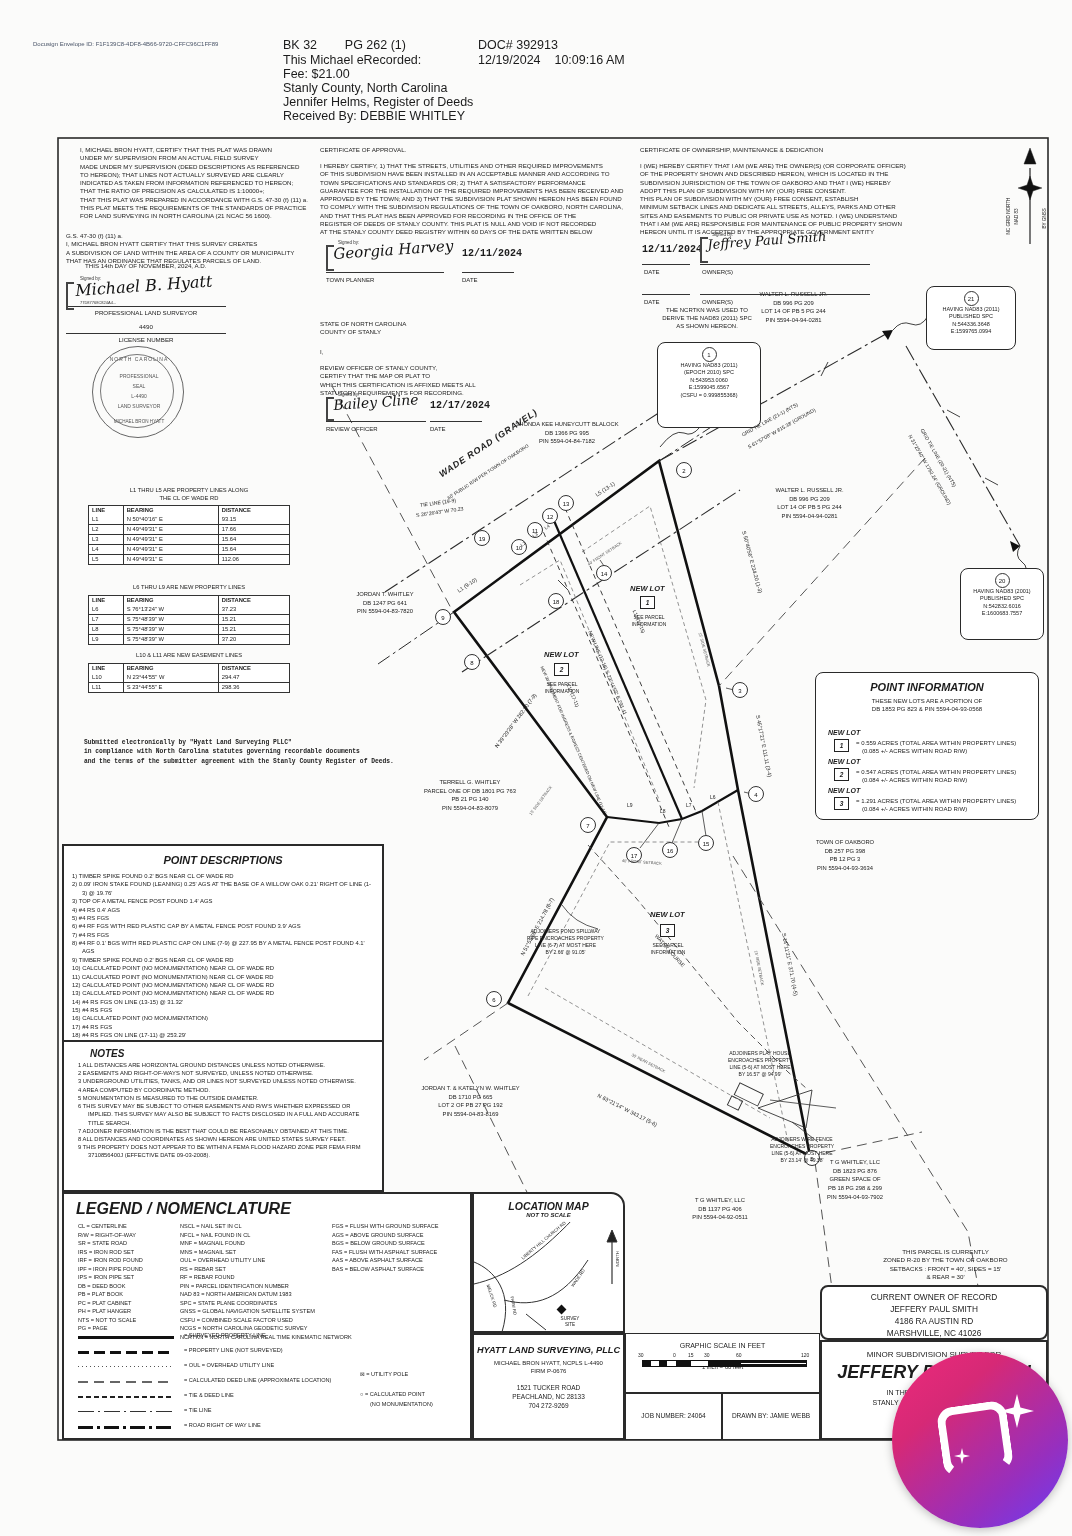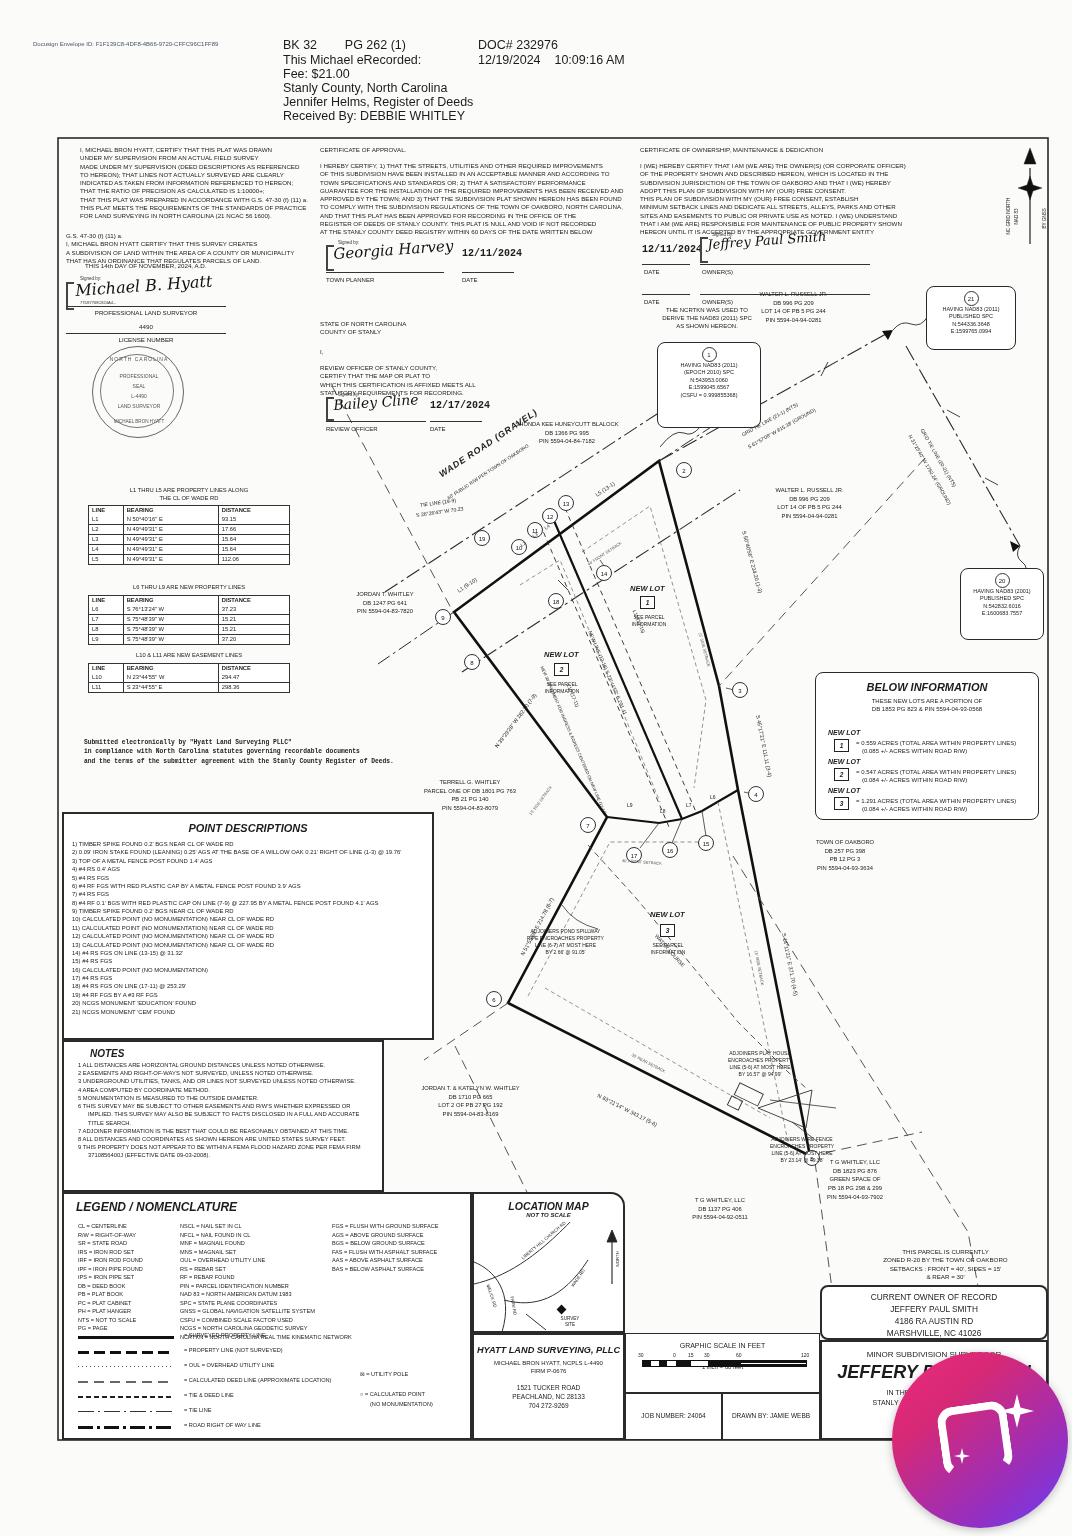--- a/index.html
+++ b/index.html
@@ -174,21 +174,21 @@
     <g stroke="#222">
       <path d="M1030,168 L1030,244" stroke-width="1.2"></path>
       <polygon points="1030,148 1024,164 1036,164" fill="#111" stroke-width="0.5"></polygon>
       <polygon points="1030,176 1033,185 1042,188 1033,191 1030,200 1027,191 1018,188 1027,185" fill="#111" stroke-width="0.4"></polygon>
     </g>
   </g>
 </svg>
 
 <div class="a t6" style="left:33px;top:40px;color:#4a5568">Docusign Envelope ID: F1F139C8-4DF8-4B66-9720-CFFC96C1FF89</div>
 <div class="a t12 pre" style="left:283px;top:38px">BK 32        PG 262 (1)</div>
-<div class="a t12" style="left:478px;top:38px">DOC# 232976</div>
+<div class="a t12" style="left:478px;top:38px">DOC# 392913</div>
 <div class="a t12" style="left:283px;top:53px">This Michael eRecorded:</div>
 <div class="a t12 pre" style="left:478px;top:53px">12/19/2024    10:09:16 AM</div>
 <div class="a t12" style="left:283px;top:67px">Fee: $21.00</div>
 <div class="a t12" style="left:283px;top:81px">Stanly County, North Carolina</div>
 <div class="a t12" style="left:283px;top:95px">Jennifer Helms, Register of Deeds</div>
 <div class="a t12" style="left:283px;top:109px">Received By: DEBBIE WHITLEY</div>
 
 <div class="a t62" style="left:80px;top:146px;width:250px">
     <div>I, MICHAEL BRON HYATT, CERTIFY THAT THIS PLAT WAS DRAWN</div>
     <div>UNDER MY SUPERVISION FROM AN ACTUAL FIELD SURVEY</div>
@@ -392,21 +392,21 @@
       </div>
     </div>
 </div>
 
 <div class="a mono" style="left:84px;top:738px;font-size:6.3px;line-height:1.5;font-weight:bold">
     <div>Submitted electronically by "Hyatt Land Surveying PLLC"</div>
     <div>in compliance with North Carolina statutes governing recordable documents</div>
     <div>and the terms of the submitter agreement with the Stanly County Register of Deeds.</div>
   </div>
 
-<div class="box" style="left:62px;top:812px;width:372px;height:228px;border-width:2px">
+<div class="box" style="left:62px;top:844px;width:322px;height:228px;border-width:2px">
   <div class="bi c" style="font-size:11px;margin-top:8px">POINT DESCRIPTIONS</div>
   <div style="margin:6px 8px 0 8px">
       <div class="li" style="font-size:5.9px">1) TIMBER SPIKE FOUND 0.2' BGS NEAR CL OF WADE RD</div>
       <div class="li" style="font-size:5.9px">2) 0.09' IRON STAKE FOUND (LEANING) 0.25' AGS AT THE BASE OF A WILLOW OAK 0.21' RIGHT OF LINE (1-3) @ 19.76'</div>
       <div class="li" style="font-size:5.9px">3) TOP OF A METAL FENCE POST FOUND 1.4' AGS</div>
       <div class="li" style="font-size:5.9px">4) #4 RS 0.4' AGS</div>
       <div class="li" style="font-size:5.9px">5) #4 RS FGS</div>
       <div class="li" style="font-size:5.9px">6) #4 RF FGS WITH RED PLASTIC CAP BY A METAL FENCE POST FOUND 3.9' AGS</div>
       <div class="li" style="font-size:5.9px">7) #4 RS FGS</div>
       <div class="li" style="font-size:5.9px">8) #4 RF 0.1' BGS WITH RED PLASTIC CAP ON LINE (7-9) @ 227.95 BY A METAL FENCE POST FOUND 4.1' AGS</div>
@@ -435,21 +435,21 @@
       <div class="li" style="font-size:5.8px">4  AREA COMPUTED BY COORDINATE METHOD.</div>
       <div class="li" style="font-size:5.8px">5  MONUMENTATION IS MEASURED TO THE OUTSIDE DIAMETER.</div>
       <div class="li" style="font-size:5.8px">6  THIS SURVEY MAY BE SUBJECT TO OTHER EASEMENTS AND R/W'S WHETHER EXPRESSED OR IMPLIED. THIS SURVEY MAY ALSO BE SUBJECT TO FACTS DISCLOSED IN A FULL AND ACCURATE TITLE SEARCH.</div>
       <div class="li" style="font-size:5.8px">7  ADJOINER INFORMATION IS THE BEST THAT COULD BE REASONABLY OBTAINED AT THIS TIME.</div>
       <div class="li" style="font-size:5.8px">8  ALL DISTANCES AND COORDINATES AS SHOWN HEREON ARE UNITED STATES SURVEY FEET.</div>
       <div class="li" style="font-size:5.8px">9  THIS PROPERTY DOES NOT APPEAR TO BE WITHIN A FEMA FLOOD HAZARD ZONE PER FEMA FIRM 3710856400J (EFFECTIVE DATE 09-03-2008).</div>
     </div>
 </div>
 
 <div class="box" style="left:62px;top:1192px;width:410px;height:248px;border-width:2px">
-  <div class="bi" style="font-size:12px;margin: 6px 0 1px 12px">LEGEND / NOMENCLATURE</div>
+  <div class="bi" style="font-size:16px;margin: 6px 0 1px 12px">LEGEND / NOMENCLATURE</div>
   <div class="a leg" style="left:14px;top:28px">
       <div>CL = CENTERLINE</div>
       <div>R/W = RIGHT-OF-WAY</div>
       <div>SR = STATE ROAD</div>
       <div>IRS = IRON ROD SET</div>
       <div>IRF = IRON ROD FOUND</div>
       <div>IPF = IRON PIPE FOUND</div>
       <div>IPS = IRON PIPE SET</div>
       <div>DB = DEED BOOK</div>
       <div>PB = PLAT BOOK</div>
@@ -576,21 +576,21 @@
 </div>
 <div class="box" style="left:820px;top:1340px;width:228px;height:100px;border-width:2px">
   <div class="t8 c" style="margin-top:8px">MINOR SUBDIVISION SURVEY FOR</div>
   <div class="bi c" style="font-size:18px;margin-top:2px">JEFFERY PAUL SMITH</div>
   <div class="t7 c" style="margin-top:5px">IN THE TOWN OF OAKBORO</div>
   <div class="t7 c">STANLY COUNTY, NORTH CAROLINA</div>
   <div class="t7 c">NOVEMBER 14, 2024</div>
 </div>
 
 <div class="box rbox" style="left:815px;top:672px;width:224px;height:148px;border-width:1.8px">
-  <div class="bi c" style="font-size:11px;margin-top:8px">BELOW INFORMATION</div>
+  <div class="bi c" style="font-size:11px;margin-top:8px">POINT INFORMATION</div>
   <div class="t6 c" style="margin-top:4px">
       <div>THESE NEW LOTS ARE A PORTION OF</div>
       <div>DB 1853 PG 823 &amp; PIN 5594-04-93-0568</div>
     </div>
   <div class="a bi" style="left:12px;top:56px;font-size:7px">NEW LOT</div>
   <div class="lotbox" style="left:18px;top:66px">1</div>
   <div class="a t6" style="left:40px;top:66px;width:180px">= 0.559 ACRES (TOTAL AREA WITHIN PROPERTY LINES)</div>
   <div class="a t6" style="left:46px;top:74px;width:180px">(0.085 +/- ACRES WITHIN ROAD R/W)</div>
   <div class="a bi" style="left:12px;top:85px;font-size:7px">NEW LOT</div>
   <div class="lotbox" style="left:18px;top:95px">2</div>

